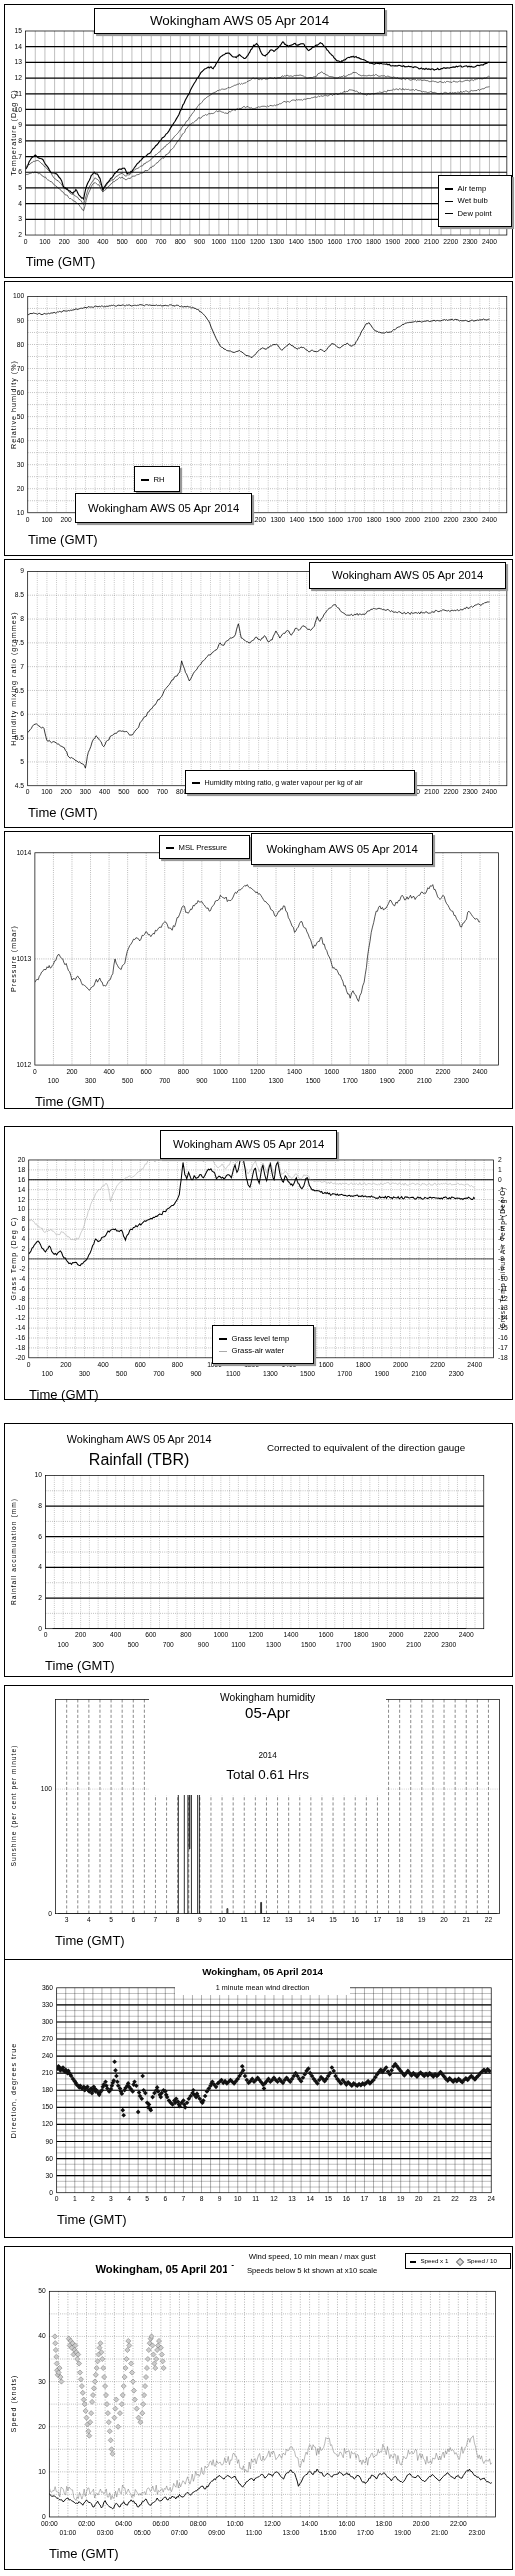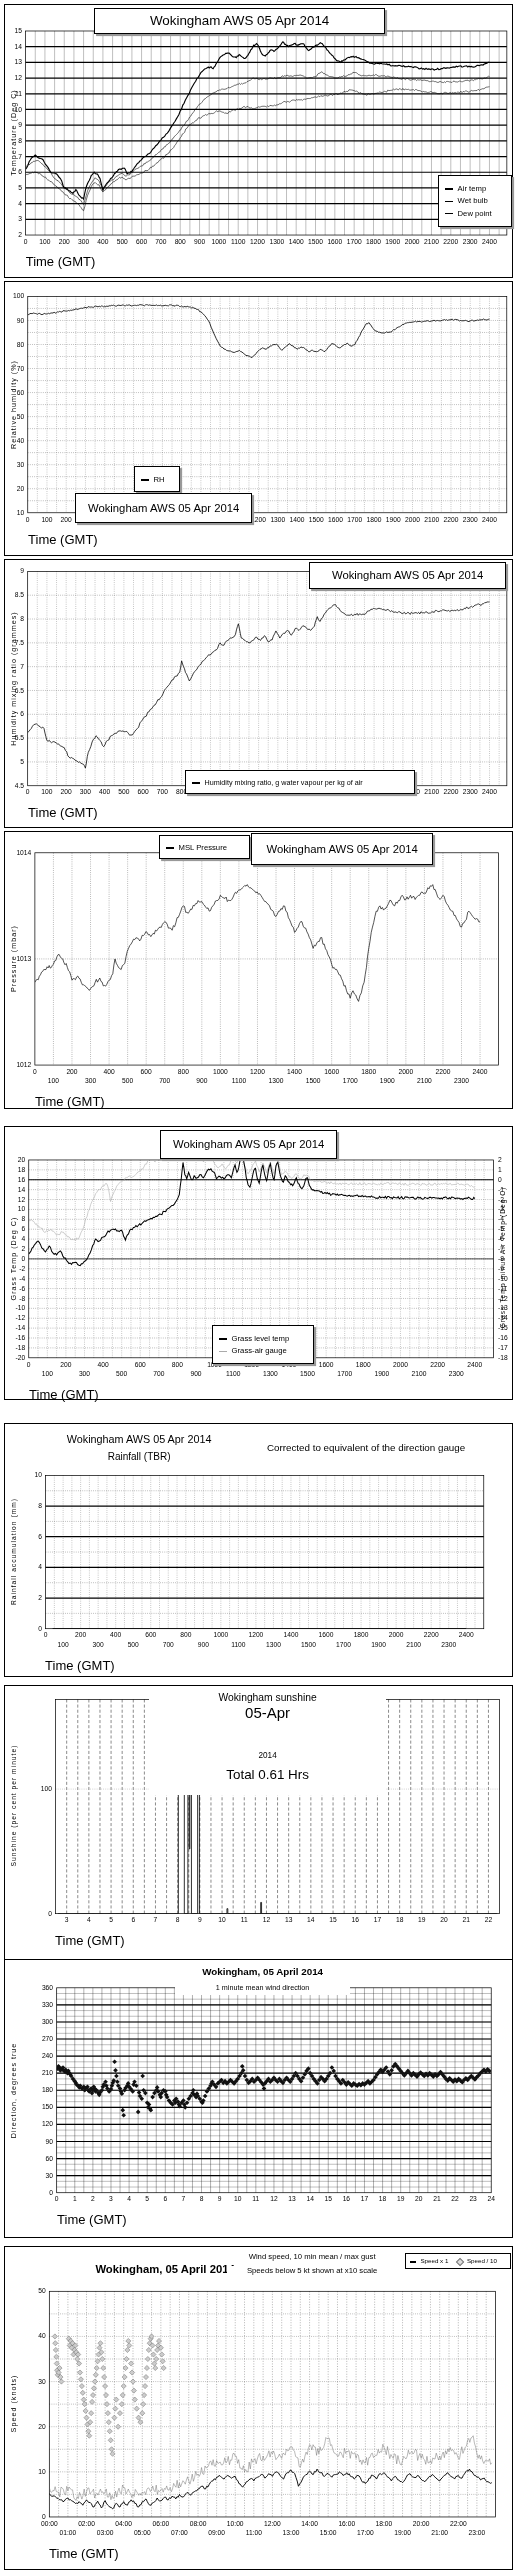--- a/index.html
+++ b/index.html
@@ -580,21 +580,21 @@
         <text x="957" y="356" text-anchor="start" font-size="13" fill="#000">-13</text>
         <text x="957" y="375.20000000000005" text-anchor="start" font-size="13" fill="#000">-14</text>
         <text x="957" y="394.4" text-anchor="start" font-size="13" fill="#000">-15</text>
         <text x="957" y="413.6" text-anchor="start" font-size="13" fill="#000">-16</text>
         <text x="957" y="432.79999999999995" text-anchor="start" font-size="13" fill="#000">-17</text>
         <text x="957" y="452" text-anchor="start" font-size="13" fill="#000">-18</text>
       </svg>
     <div class="tbox" style="left:155px;top:3.1px;width:175px;height:27px;line-height:27px;font-size:11.3px">Wokingham AWS 05 Apr 2014</div>
     <div class="tbox legend" style="left:207px;top:198px;width:88px">
       <div class="lrow"><span class="sw thick"></span><span>Grass level temp</span></div>
-      <div class="lrow"><span class="sw grey"></span><span>Grass-air gauge</span></div>
+      <div class="lrow"><span class="sw grey"></span><span>Grass-air water</span></div>
     </div>
     <div class="ylabel" style="left: -100px; top: 127px;">Grass Temp (Deg C)</div>
     <div class="ylabel2" style="font-size: 6.7px; left: 389px; top: 127px;">Grass Temp minus Air Temp (Deg C)</div>
     <div class="xlabel" style="left: 24px; width: 465px; top: 260px;">Time (GMT)</div>
   </div>
 
   <div class="panel" style="top:1423px;height:252px">
     <svg width="507" height="252" viewBox="0 0 984 490">
         <clipPath id="clip5">
           <rect x="78" y="100" width="852" height="298"></rect>
@@ -685,21 +685,21 @@
         <text x="793.68" y="433" text-anchor="middle" font-size="13" fill="#000">2100</text>
         <text x="861.84" y="433" text-anchor="middle" font-size="13" fill="#000">2300</text>
         <text x="71" y="104" text-anchor="end" font-size="13" fill="#000">10</text>
         <text x="71" y="163.6" text-anchor="end" font-size="13" fill="#000">8</text>
         <text x="71" y="223.2" text-anchor="end" font-size="13" fill="#000">6</text>
         <text x="71" y="282.79999999999995" text-anchor="end" font-size="13" fill="#000">4</text>
         <text x="71" y="342.4" text-anchor="end" font-size="13" fill="#000">2</text>
         <text x="71" y="402" text-anchor="end" font-size="13" fill="#000">0</text>
       </svg>
     <div class="ptext" style="left:31px;top:9.3px;width:206px;font-size:10.8px">Wokingham AWS 05 Apr 2014</div>
-    <div class="ptext" style="left:31px;top:27px;width:206px;font-size:10px">Rainfall (TBR)</div>
+    <div class="ptext" style="left:31px;top:27px;width:206px;font-size:16px">Rainfall (TBR)</div>
     <div class="ptext" style="left:227px;top:17.5px;width:268px;font-size:9.8px">Corrected to equivalent of the direction gauge</div>
     <div class="ylabel" style="font-size: 6.7px; left: -100px; top: 124px;">Rainfall accumulation (mm)</div>
     <div class="xlabel" style="left: 40px; width: 439px; top: 234px;">Time (GMT)</div>
   </div>
 
   <div class="panel" style="top:1685px;height:274px">
     <svg width="507" height="274" viewBox="0 0 984 532">
         <clipPath id="clip6">
           <rect x="98" y="26" width="862" height="416"></rect>
         </clipPath>
@@ -762,21 +762,21 @@
         <text x="722.9499999999999" y="459" text-anchor="middle" font-size="13" fill="#000">17</text>
         <text x="766.0500000000001" y="459" text-anchor="middle" font-size="13" fill="#000">18</text>
         <text x="809.15" y="459" text-anchor="middle" font-size="13" fill="#000">19</text>
         <text x="852.25" y="459" text-anchor="middle" font-size="13" fill="#000">20</text>
         <text x="895.35" y="459" text-anchor="middle" font-size="13" fill="#000">21</text>
         <text x="938.4499999999999" y="459" text-anchor="middle" font-size="13" fill="#000">22</text>
         <text x="91" y="204.13953488372093" text-anchor="end" font-size="13" fill="#000">100</text>
         <text x="91" y="446" text-anchor="end" font-size="13" fill="#000">0</text>
       </svg>
     <div class="ptext" style="left:144px;top:1px;width:237px;height:108px"></div>
-    <div class="ptext" style="left:144px;top:6.2px;width:237px;font-size:10.3px">Wokingham sunshine</div>
+    <div class="ptext" style="left:144px;top:6.2px;width:237px;font-size:10.3px">Wokingham humidity</div>
     <div class="ptext" style="left:144px;top:18px;width:237px;font-size:15px">05-Apr</div>
     <div class="ptext" style="left:144px;top:65px;width:237px;font-size:8.2px;font-weight:normal">2014</div>
     <div class="ptext" style="left:144px;top:81px;width:237px;font-size:13.4px">Total 0.61 Hrs</div>
     <div class="ylabel" style="font-size: 6.7px; left: -100px; top: 116px;">Sunshine (per cent per minute)</div>
     <div class="xlabel" style="left: 50px; width: 444px; top: 247px;">Time (GMT)</div>
   </div>
 
   <div class="panel" style="top:1959px;height:277px">
     <svg width="507" height="277" viewBox="0 0 984 538">
         <clipPath id="clip7">

